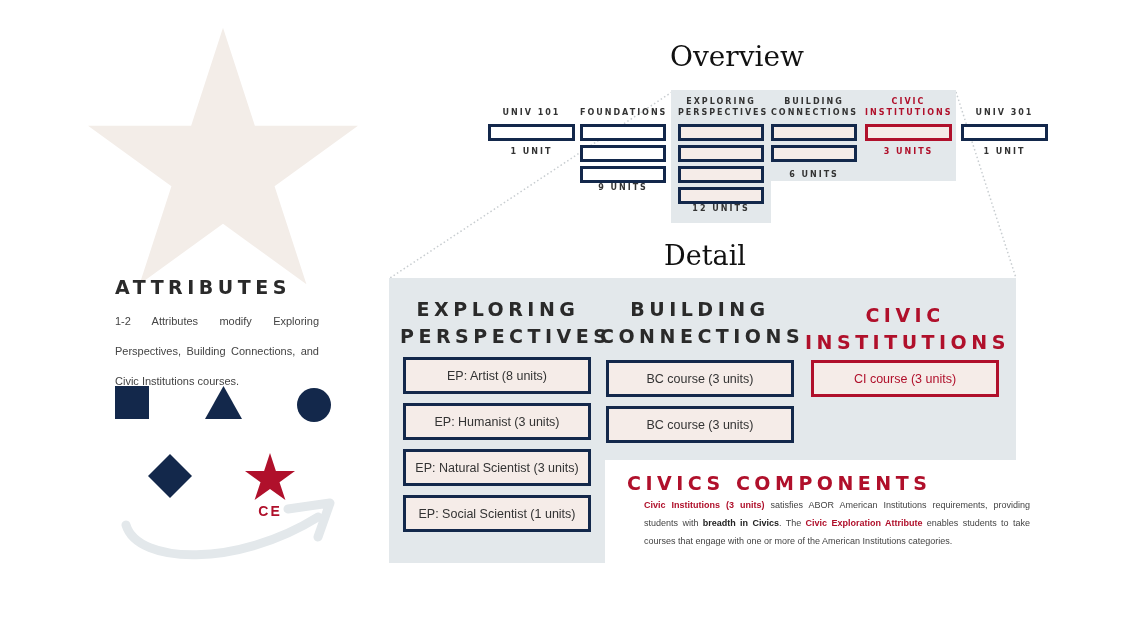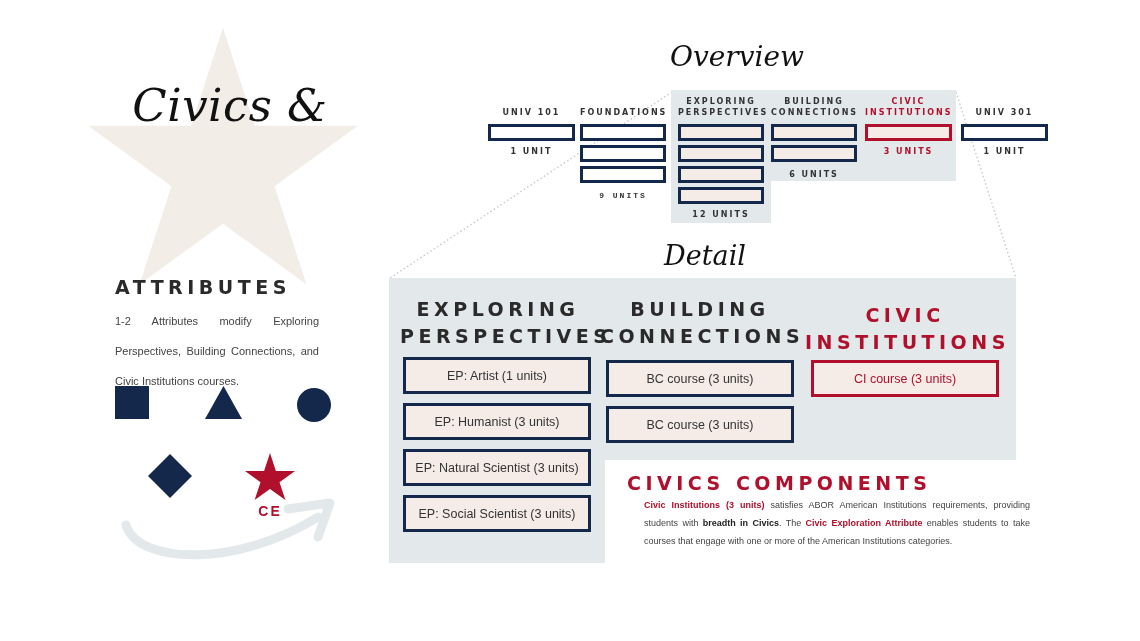--- a/index.html
+++ b/index.html
@@ -3,21 +3,21 @@
   <meta charset="utf-8">
   <style>
     html, body { margin: 0; padding: 0; }
     body {
       width: 1140px; height: 641px; position: relative; overflow: hidden;
       background: #ffffff;
       font-family: "Liberation Sans", sans-serif;
       color: #333333;
     }
     .abs { position: absolute; }
-    .serif-italic { font-family: "DejaVu Serif", "Liberation Serif", serif; font-style: italic; color: #111; }
+    .serif-italic { font-family: "DejaVu Serif", "Liberation Serif", serif; color: #111; }
     .caps { font-family: "DejaVu Sans", "Liberation Sans", sans-serif; font-weight: bold; text-transform: uppercase; }
 
     
     #hero-star { left: 88px; top: 26px; width: 270px; height: 260px; }
     #title { left: 20px; top: 78px; width: 420px; text-align: center; font-size: 45px; line-height: 56px; letter-spacing: 0.5px; }
 
     
     #overview-title { left: 670px; top: 40px; width: 120px; text-align: center; font-size: 28px; }
     .ov-gray { background: #e3e8eb; }
     .ov-label { font-size: 8px; letter-spacing: 2px; color: #333; text-align: center; line-height: 11px; }
@@ -56,21 +56,20 @@
     #ce-label { left: 255px; top: 503px; width: 30px; text-align: center; font-size: 14px; letter-spacing: 2px; color: #b0102b; font-weight: bold; }
   </style>
 </head>
 <body>
 
 <svg id="hero-star" class="abs" viewBox="0 0 100 95">
   <polygon points="50,0 61.8,36.3 100,36.3 69.1,58.7 80.9,95 50,72.6 19.1,95 30.9,58.7 0,36.3 38.2,36.3" fill="#f3ede8"></polygon>
 </svg>
 
 <div id="title" class="abs serif-italic">
-  <div>Civics &amp;</div>
 </div>
 
 <svg class="connector" width="1140" height="641">
   <line x1="672" y1="92" x2="390" y2="278" stroke="#c8cdd0" stroke-width="1.5" stroke-dasharray="1.5,2.5"></line>
   <line x1="956" y1="92" x2="1016" y2="278" stroke="#c8cdd0" stroke-width="1.5" stroke-dasharray="1.5,2.5"></line>
 </svg>
 
 <div id="overview-title" class="abs serif-italic">Overview</div>
 
 <div class="abs ov-gray" style="left:671px; top:90px; width:285px; height:91px;"></div>
@@ -84,32 +83,32 @@
   <div class="ov-units caps" style="margin-top:6px;">1 UNIT</div>
 </div>
 
 <div class="abs" style="left:580px; top:96px; width:86px;">
   <div class="ov-label caps">&nbsp;</div>
   <div class="ov-label caps">FOUNDATIONS</div>
   <div style="height:6px;"></div>
   <div class="ov-box"></div>
   <div class="ov-box" style="margin-top:4px;"></div>
   <div class="ov-box" style="margin-top:4px;"></div>
-  <div class="ov-units caps" style="margin-top:8px;font-family:Liberation Mono, monospace;">9 UNITS</div>
+  <div class="ov-units caps" style="">9 UNITS</div>
 </div>
 
 <div class="abs" style="left:678px; top:96px; width:86px;">
   <div class="ov-label caps">EXPLORING</div>
   <div class="ov-label caps">PERSPECTIVES</div>
   <div style="height:6px;"></div>
   <div class="ov-box fill"></div>
   <div class="ov-box fill" style="margin-top:4px;"></div>
   <div class="ov-box fill" style="margin-top:4px;"></div>
   <div class="ov-box fill" style="margin-top:4px;"></div>
-  <div class="ov-units caps" style="margin-top:6px;">12 UNITS</div>
+  <div class="ov-units caps" style="">12 UNITS</div>
 </div>
 
 <div class="abs" style="left:771px; top:96px; width:86px;">
   <div class="ov-label caps">BUILDING</div>
   <div class="ov-label caps">CONNECTIONS</div>
   <div style="height:6px;"></div>
   <div class="ov-box fill"></div>
   <div class="ov-box fill" style="margin-top:4px;"></div>
   <div class="ov-units caps" style="margin-top:8px;">6 UNITS</div>
 </div>
@@ -131,24 +130,24 @@
 </div>
 
 <div id="detail-title" class="abs serif-italic">Detail</div>
 <div id="detail-panel" class="abs"></div>
 <div id="components-cutout" class="abs"></div>
 
 <div class="abs det-head caps" style="left:400px; top:296px; width:196px;">
   <div>EXPLORING</div>
   <div>PERSPECTIVES</div>
 </div>
-<div class="abs course" style="left:403px; top:357px; width:188px;">EP: Artist (1 units)</div>
+<div class="abs course" style="left:403px; top:357px; width:188px;">EP: Artist (8 units)</div>
 <div class="abs course" style="left:403px; top:403px; width:188px;">EP: Humanist (3 units)</div>
 <div class="abs course" style="left:403px; top:449px; width:188px;">EP: Natural Scientist (3 units)</div>
-<div class="abs course" style="left:403px; top:495px; width:188px;">EP: Social Scientist (3 units)</div>
+<div class="abs course" style="left:403px; top:495px; width:188px;">EP: Social Scientist (1 units)</div>
 
 <div class="abs det-head caps" style="left:600px; top:296px; width:200px;">
   <div>BUILDING</div>
   <div>CONNECTIONS</div>
 </div>
 <div class="abs course" style="left:606px; top:360px; width:188px;">BC course (3 units)</div>
 <div class="abs course" style="left:606px; top:406px; width:188px;">BC course (3 units)</div>
 
 <div class="abs det-head caps red" style="left:805px; top:302px; width:200px;">
   <div>CIVIC</div>

